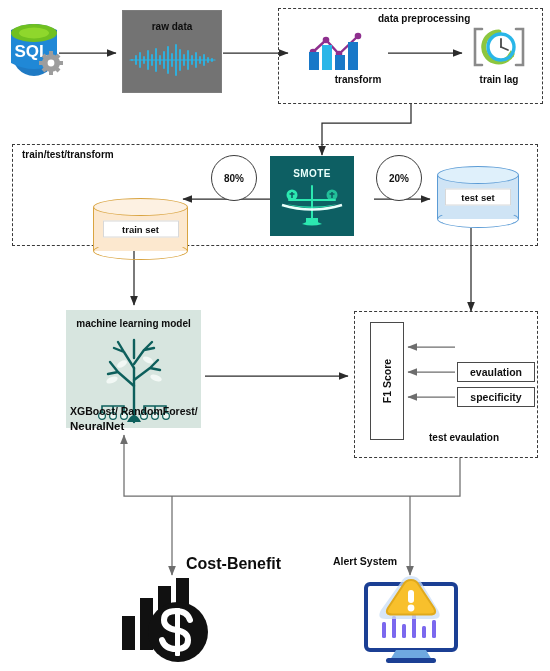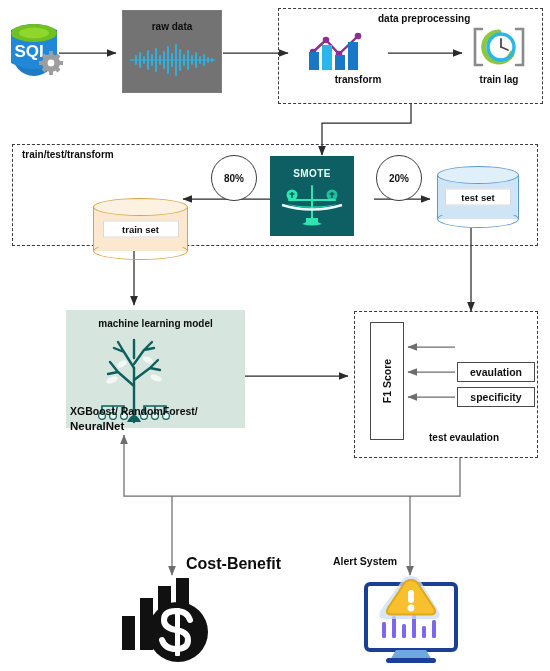--- a/index.html
+++ b/index.html
@@ -302,21 +302,21 @@
         <circle cx="14" cy="11" r="5.5" fill="#2ce8b0"></circle>
         <circle cx="54" cy="11" r="5.5" fill="#2ce8b0" opacity="0.7"></circle>
         <path d="M14 8 l0 6 M11.5 10 l5 0" stroke="#0d5f63" stroke-width="1.6"></path>
         <path d="M54 8 l0 6 M51.5 10 l5 0" stroke="#0d5f63" stroke-width="1.6"></path>
         <path d="M24 40 q10 -6 20 0 q-10 3 -20 0 z" fill="#2ce8b0"></path>
         <rect x="28" y="34" width="12" height="6" fill="#2ce8b0"></rect>
       </svg>
     </div>
   </div>
 
-  <div class="mltile" style="left:66px;top:310px;width:135px;height:118px;padding-left:44px;">
+  <div class="mltile" style="left:66px;top:310px;width:135px;height:118px;">
     <div class="lbl" style="left:0;right:0;top:8px;text-align:center;font-size:10px;">machine learning model</div>
     <div class="abs" style="left:28px;top:24px;width:80px;height:92px;">
       <svg width="80" height="92" viewBox="0 0 80 92">
         <g fill="none" stroke="#0d5f5c" stroke-width="2.4" stroke-linecap="round">
           <path d="M40 88 L40 34"></path>
           <path d="M40 52 L24 38 M24 38 L16 28 M24 38 L14 40"></path>
           <path d="M40 46 L56 34 M56 34 L64 26 M56 34 L66 36"></path>
           <path d="M40 34 L30 18 M30 18 L24 8 M30 18 L20 14"></path>
           <path d="M40 30 L50 16 M50 16 L58 8 M50 16 L60 14"></path>
           <path d="M40 24 L40 6"></path>

